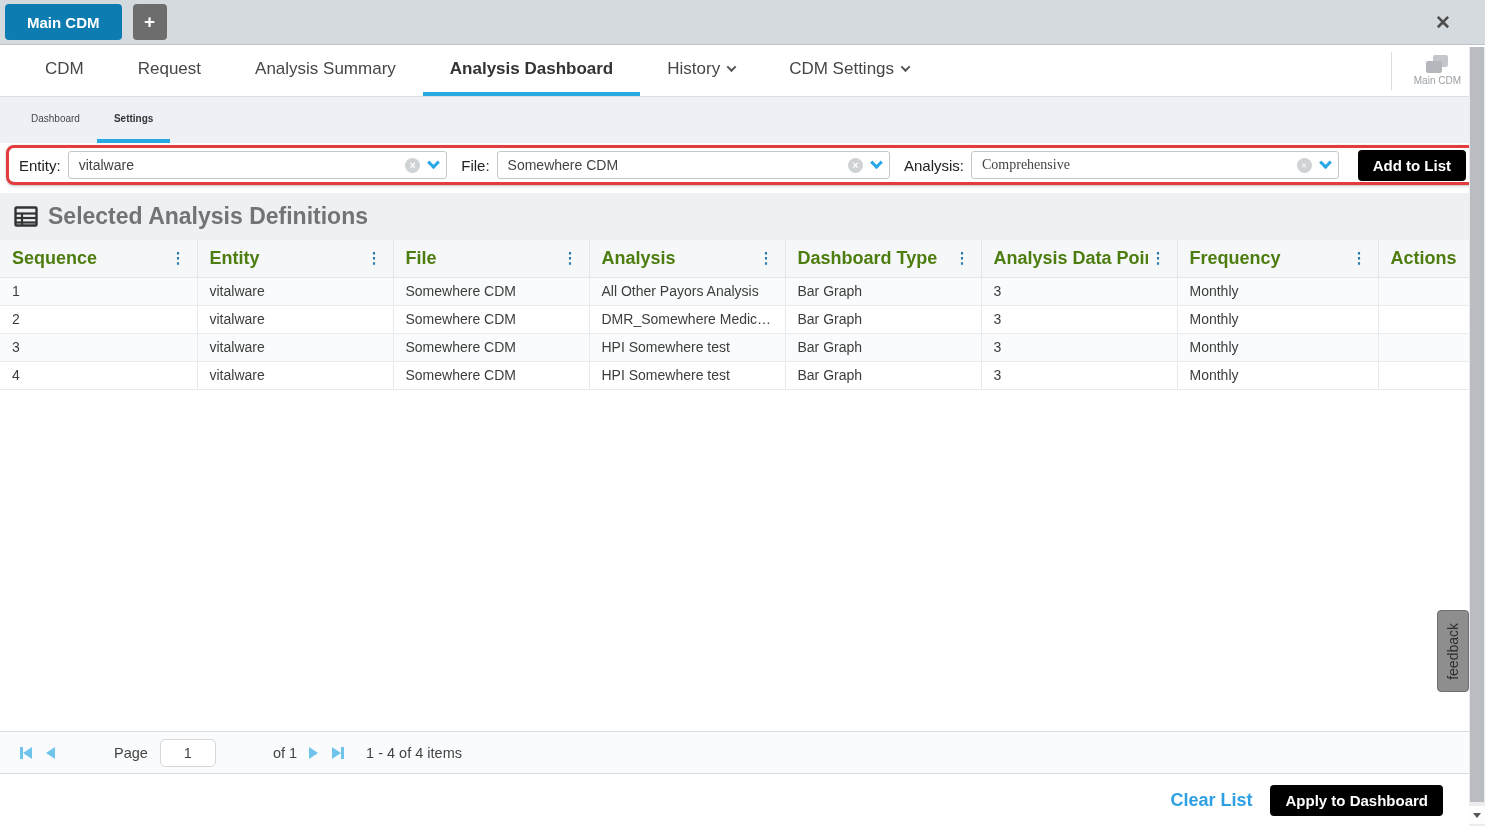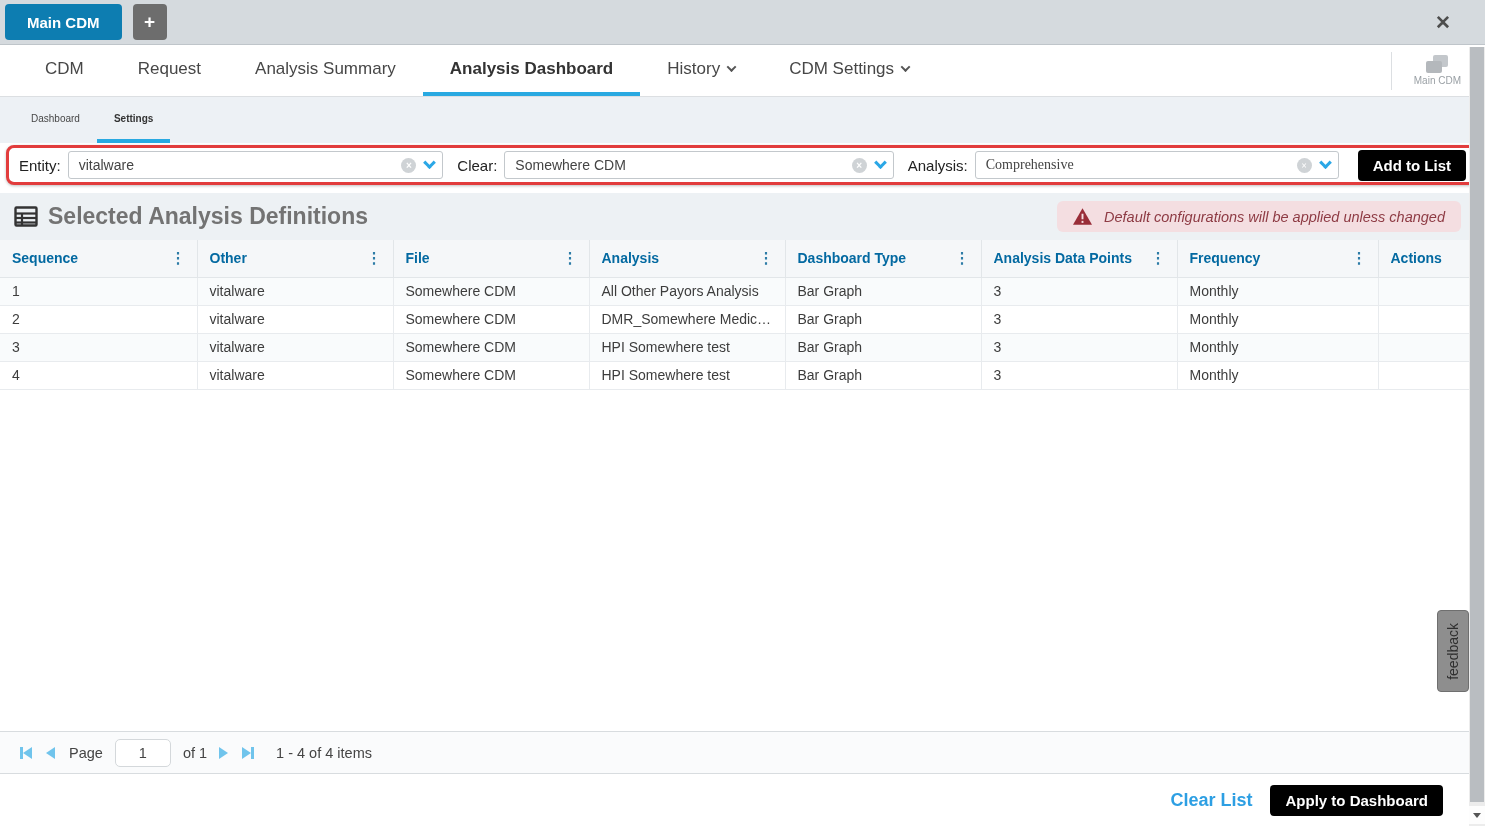--- a/index.html
+++ b/index.html
@@ -69,41 +69,41 @@
 
   
   .grid { width:1469px; border-collapse:collapse; table-layout:fixed; flex:0 0 auto; }
   .grid col.c1{width:197px}.grid col.c2{width:196px}.grid col.c3{width:196px}.grid col.c4{width:196px}
   .grid col.c5{width:196px}.grid col.c6{width:196px}.grid col.c7{width:201px}.grid col.c8{width:91px}
   .grid th { height:37px; background:#f5f7f9; border:1px solid #e2e6e9; border-top:none;
              font-weight:400; }
   .grid th:first-child { border-left:none; }
   .grid th:last-child { border-right:none; }
   .th-wrap { display:flex; align-items:center; padding:0 8px 0 12px; }
-  .th-label { font-size:14px; color:#0369a1; font-weight:600; flex:1; text-align:left;
+  .th-label { font-size:18px; color:#4d7c0f; font-weight:600; flex:1; text-align:left;
               white-space:nowrap; overflow:hidden; }
   .kebab { color:#2d7ca7; font-size:15px; font-weight:700; cursor:pointer; padding:0 3px; }
   .grid td { height:28px; border-right:1px solid #e8ebee; border-bottom:1px solid #e8ebee;
              font-size:14px; color:#3d3d3d; padding:0 12px; white-space:nowrap; overflow:hidden;
              text-overflow:ellipsis; background:#fff; }
   .grid td:last-child { border-right:none; }
   .grid tr.alt td { background:#f9fbfc; }
 
   .spacer { flex:1 1 auto; background:#fff; }
 
   
   .pager { height:43px; background:#fafbfc; border-top:1px solid #d8dcdf; border-bottom:1px solid #d8dcdf;
            display:flex; align-items:center; padding-left:20px; flex:0 0 auto; width:1469px; }
   .pg-btn { display:flex; align-items:center; margin-right:14px; cursor:pointer; }
   .tri-l { width:0; height:0; border-top:6px solid transparent; border-bottom:6px solid transparent;
            border-right:9px solid #70c4ec; }
   .tri-r { width:0; height:0; border-top:6px solid transparent; border-bottom:6px solid transparent;
            border-left:9px solid #70c4ec; }
   .pbar { width:3px; height:12px; background:#70c4ec; }
-  .pg-text { font-size:14.5px; color:#444; margin-right:12px; }
+  .pg-text { font-size:14.5px; color:#444; margin-right:12px;margin-left:45px; }
   .pg-input { width:56px; height:28px; border:1px solid #d4d8db; border-radius:5px; text-align:center;
               font-family:inherit; font-size:14.5px; color:#444; margin-right:12px; background:#fff; }
   .pg-summary { font-size:14.5px; color:#444; margin-left:8px; }
 
   
   .footer { height:52px; background:#fff; display:flex; align-items:center; justify-content:flex-end;
             padding-right:26px; flex:0 0 auto; width:1469px; }
   .clear-link { font-size:18px; font-weight:700; color:#2d9fe3; margin-right:18px; cursor:pointer; }
 
   
@@ -176,21 +176,21 @@
   </div>
 
   <div class="filterbar">
     <div class="filterbox">
       <span class="flabel">Entity:</span>
       <div class="combo entity">
         <span class="val">vitalware</span>
         <span class="clear-ic">×</span>
         <span class="combo-chev"></span>
       </div>
-      <span class="flabel">Clear:</span>
+      <span class="flabel">File:</span>
       <div class="combo file">
         <span class="val">Somewhere CDM</span>
         <span class="clear-ic">×</span>
         <span class="combo-chev"></span>
       </div>
       <span class="flabel">Analysis:</span>
       <div class="combo analysis">
         <span class="val">Comprehensive</span>
         <span class="clear-ic">×</span>
         <span class="combo-chev"></span>
@@ -201,28 +201,20 @@
 
   <div class="sectionbar">
     <svg width="24" height="21" viewBox="0 0 24 21">
       <rect x="1.5" y="1.5" width="21" height="18" rx="1" fill="none" stroke="#333" stroke-width="2.4"></rect>
       <line x1="1.5" y1="7.5" x2="22.5" y2="7.5" stroke="#333" stroke-width="2.2"></line>
       <line x1="1.5" y1="12" x2="22.5" y2="12" stroke="#333" stroke-width="2.2"></line>
       <line x1="1.5" y1="16.5" x2="22.5" y2="16.5" stroke="#333" stroke-width="2.2"></line>
       <line x1="8" y1="7.5" x2="8" y2="19.5" stroke="#333" stroke-width="2.2"></line>
     </svg>
     <span class="sec-title">Selected Analysis Definitions</span>
-    <div class="warnbadge">
-      <svg width="19" height="17" viewBox="0 0 24 21">
-        <path d="M12 0 L24 21 H0 Z" fill="#992d38"></path>
-        <rect x="10.8" y="7" width="2.4" height="7" fill="#f4dee1"></rect>
-        <rect x="10.8" y="16" width="2.4" height="2.6" fill="#f4dee1"></rect>
-      </svg>
-      <span class="wtext">Default configurations will be applied unless changed</span>
-    </div>
   </div>
 
   <table class="grid">
     <colgroup>
       <col class="c1">
         <col class="c2">
         <col class="c3">
         <col class="c4">
       <col class="c5">
         <col class="c6">
@@ -232,21 +224,21 @@
     <thead>
       <tr>
           <th>
             <div class="th-wrap">
               <span class="th-label">Sequence</span>
               <span class="kebab">⋮</span>
             </div>
           </th>
           <th>
             <div class="th-wrap">
-              <span class="th-label">Other</span>
+              <span class="th-label">Entity</span>
               <span class="kebab">⋮</span>
             </div>
           </th>
           <th>
             <div class="th-wrap">
               <span class="th-label">File</span>
               <span class="kebab">⋮</span>
             </div>
           </th>
           <th>

